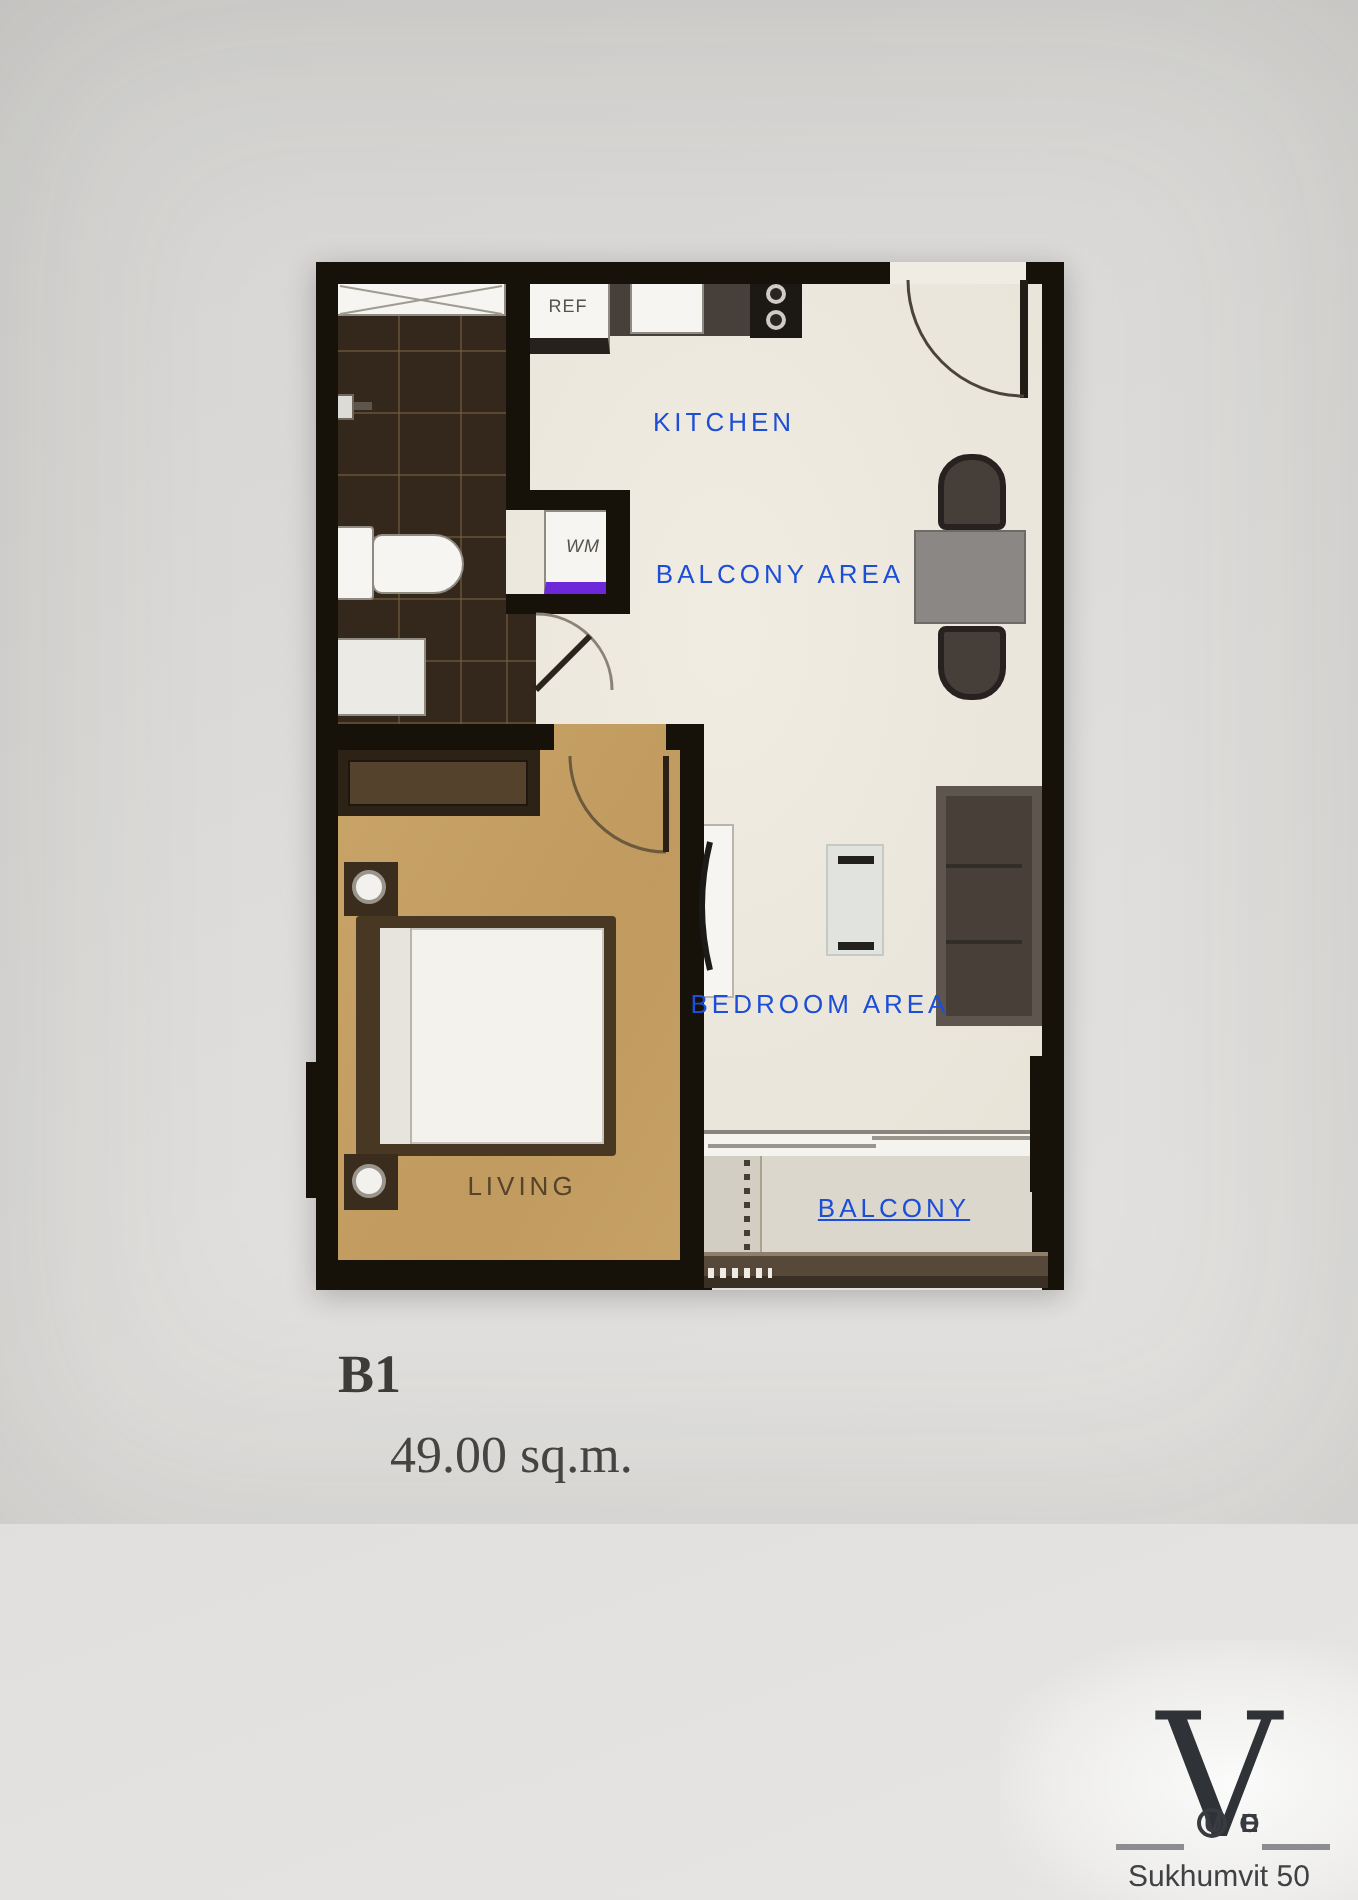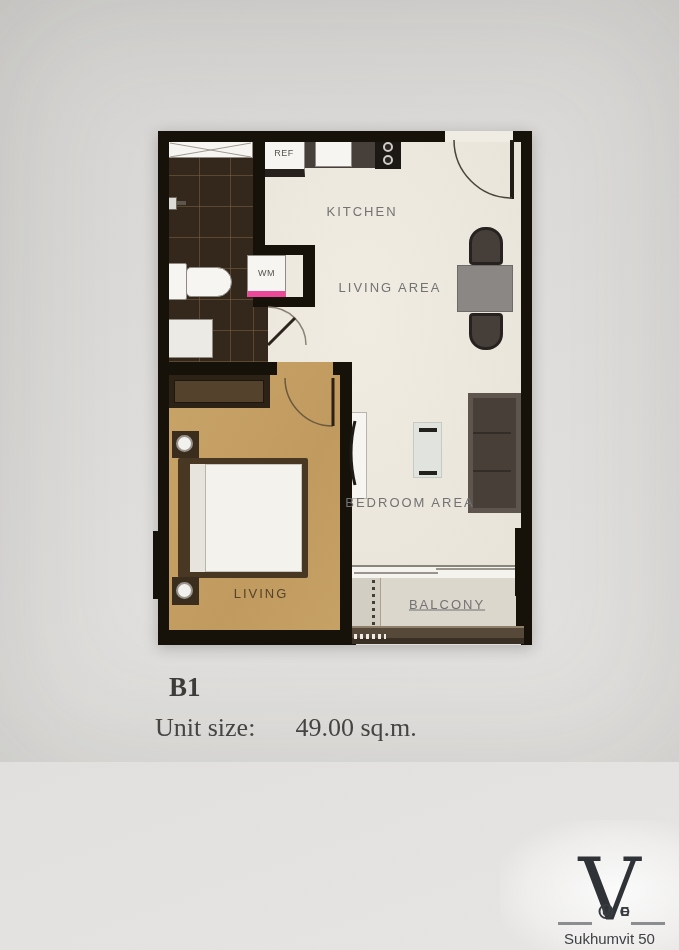--- a/index.html
+++ b/index.html
@@ -35,21 +35,21 @@
   .wall{background:#171209;}
   .rail{left:194px;top:495px;width:172px;height:18px;
     background:linear-gradient(180deg,#8d7f69 0 2px,#57493a 2px 12px,#3a2f24 12px 100%);}
   .rail-dashes{left:196px;top:503px;width:32px;height:5px;
     background:repeating-linear-gradient(90deg,#efece5 0 3px,transparent 3px 6px);}
   
   .white-box{background:#f6f5f1;border:1px solid #8f8a82;}
   .appl-label{position:absolute;left:0;right:0;top:50%;transform:translateY(-60%);
     text-align:center;font-size:9px;letter-spacing:.5px;color:#56534e;}
   .room-label{position:absolute;transform:translate(-50%,-50%);white-space:nowrap;
-    font-size:13px;letter-spacing:2px;color:#737373;}
+    font-size:13px;letter-spacing:2px;color:#1d4ed8;}
   .room-label.bedroom{color:#55432a;}
   .lamp{width:17px;height:17px;border-radius:50%;background:#f2f1ed;border:2px solid #9a958c;}
   svg.overlay{left:0;top:0;}
   
   .unit-info{position:absolute;left:155px;top:672px;color:#3d3c39;
     font-family:"Liberation Serif",serif;}
   .unit-row{display:flex;align-items:baseline;}
   .unit-row.r1{font-weight:bold;font-size:27px;}
   .unit-row.r1 .val{margin-left:14px;}
   .unit-row.r2{font-size:26px;margin-top:10px;color:#454440;}
@@ -96,21 +96,21 @@
     <div class="white-box" style="left:10px;top:188px;width:45px;height:39px;background:#eceae5;"></div>
 
     <div style="left:147px;top:7px;width:96px;height:30px;background:#473f39;"></div>
     <div class="white-box" style="left:157px;top:9px;width:37px;height:27px;"></div>
     <div style="left:217px;top:8px;width:26px;height:30px;background:#1c1915;"></div>
     <div style="left:225px;top:11px;width:10px;height:10px;border-radius:50%;border:2px solid #cfccc6;background:#2a2521;"></div>
     <div style="left:225px;top:24px;width:10px;height:10px;border-radius:50%;border:2px solid #cfccc6;background:#2a2521;"></div>
     <div class="white-box" style="left:105px;top:7px;width:42px;height:39px;border-bottom:8px solid #26211c;">
       <span class="appl-label">REF</span>
     </div>
-    <div class="white-box" style="left:89px;top:124px;width:39px;height:42px;border-bottom:6px solid #ec4899;">
+    <div class="white-box" style="left:114px;top:124px;width:39px;height:42px;border-bottom:6px solid #6d28d9;font-style:italic;">
       <span class="appl-label">WM</span>
     </div>
 
     <div style="left:311px;top:96px;width:34px;height:38px;background:#453e39;border:3px solid #272220;border-radius:16px 16px 4px 4px;"></div>
     <div style="left:299px;top:134px;width:56px;height:47px;background:#8b8784;border:1px solid #6e6a67;"></div>
     <div style="left:311px;top:182px;width:34px;height:37px;background:#453e39;border:3px solid #272220;border-radius:4px 4px 16px 16px;"></div>
 
     <div class="white-box" style="left:189px;top:281px;width:20px;height:87px;border-color:#b9b5ac;"></div>
     <div style="left:255px;top:291px;width:29px;height:56px;background:#e0e3de;border:1px solid #c6cac4;"></div>
     <div style="left:261px;top:297px;width:18px;height:4px;background:#23211e;"></div>
@@ -157,32 +157,31 @@
       <line x1="12" y1="26" x2="93" y2="12" stroke="#a09b91" stroke-width="1"></line>
       <path d="M 296 9 A 58 58 0 0 0 354 67" fill="none" stroke="#4a443b" stroke-width="1.5"></path>
       <path d="M 127 247 A 48 48 0 0 0 175 295" fill="none" stroke="#6b5a3d" stroke-width="1.5"></path>
       <line x1="175" y1="247" x2="175" y2="295" stroke="#2a2016" stroke-width="3"></line>
       <path d="M 110 176 A 38 38 0 0 1 148 214" fill="none" stroke="#8a8378" stroke-width="1.5"></path>
       <line x1="110" y1="214" x2="137" y2="187" stroke="#2a241d" stroke-width="3"></line>
       <path d="M 197 290 Q 189 322 197 354" fill="none" stroke="#1d1b18" stroke-width="3"></path>
     </svg>
 
     <span class="room-label" style="left:204px;top:80px;">KITCHEN</span>
-    <span class="room-label" style="left:232px;top:156px;">LIVING AREA</span>
+    <span class="room-label" style="left:232px;top:156px;">BALCONY AREA</span>
     <span class="room-label" style="left:252px;top:371px;">BEDROOM AREA</span>
     <span class="room-label bedroom" style="left:103px;top:462px;">LIVING</span>
     <span class="room-label" style="left:289px;top:473px;text-decoration:underline;">BALCONY</span>
   </div>
 
   <div class="unit-info">
     <div class="unit-row r1">
       <span class="val">B1</span>
     </div>
     <div class="unit-row r2">
-      <span>Unit size:</span>
       <span class="val">49.00 sq.m.</span>
     </div>
   </div>
 
   <div class="brand-glow"></div>
   <div class="brand">
     <div class="logo-v">V</div>
     <div class="logo-word">
       <span class="part">VO</span>
       <span class="ring"></span>

